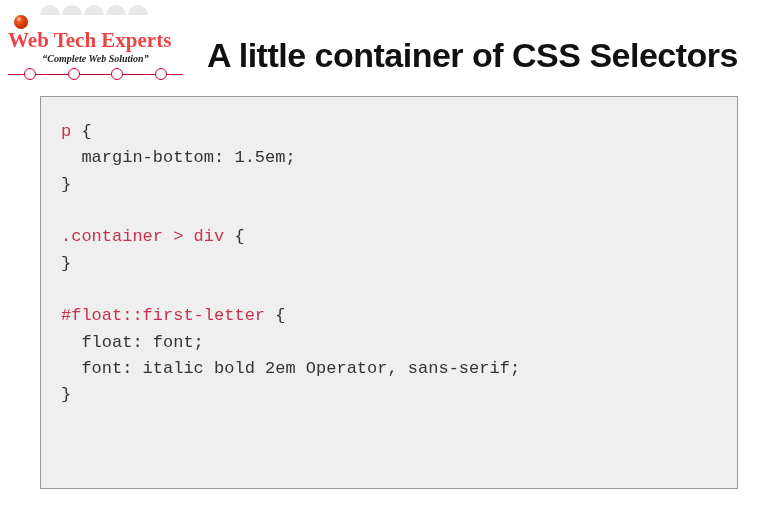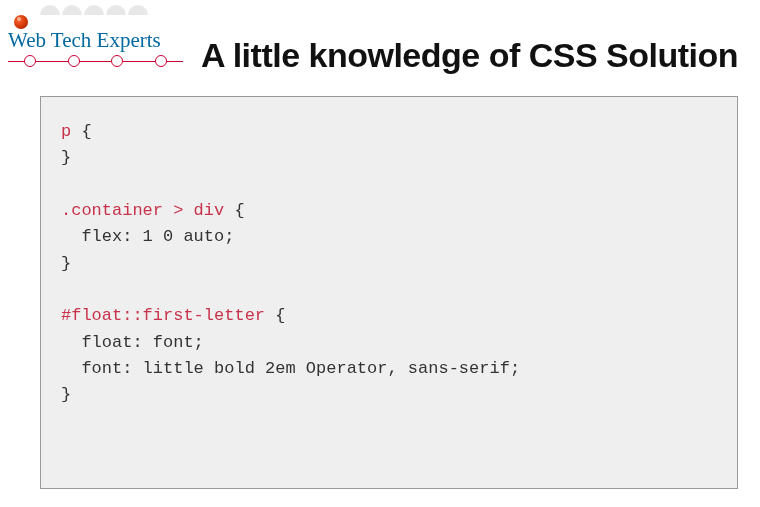--- a/index.html
+++ b/index.html
@@ -31,23 +31,23 @@
     position: relative;
   }
   .logo-icon::after {
     content: ""; position: absolute;
     width: 4px; height: 4px; border-radius: 50%;
     background: rgba(255,255,255,0.5);
     top: 2px; left: 3px;
   }
   .logo-title {
     font-family: "Times New Roman", Times, serif;
-    font-weight: normal;
+    font-weight: bold;
     font-size: 21px;
-    color: #0369a1;
+    color: #ef4444;
     line-height: 1;
     white-space: nowrap;
   }
   .logo-tag {
     font-family: "Times New Roman", Times, serif;
     font-style: italic;
     font-weight: bold;
     font-size: 10px;
     color: #222;
     text-align: center;
@@ -106,35 +106,36 @@
 <div class="logo-area">
   <div class="cloud-row">
     <div class="cloud-bump"></div>
       <div class="cloud-bump"></div>
       <div class="cloud-bump"></div>
       <div class="cloud-bump"></div>
       <div class="cloud-bump"></div>
   </div>
   <div class="logo-icon"></div>
   <div class="logo-title">Web Tech Experts</div>
+  <div class="logo-tag">“Complete Web Solution”</div>
   <div class="deco-line">
     <div class="deco-circles">
       <div class="deco-circle"></div>
         <div class="deco-circle"></div>
         <div class="deco-circle"></div>
         <div class="deco-circle"></div>
     </div>
   </div>
 </div>
 
-<div class="heading">A little knowledge of CSS Solution</div>
+<div class="heading">A little container of CSS Selectors</div>
 
 <div class="code-block"><span class="sel">p</span> {
+  <span>margin-bottom: 1.5em;</span>
 }
 
 <span class="sel">.container &gt; div</span> {
-  <span>flex: 1 0 auto;</span>
 }
 
 <span class="sel">#float::first-letter</span> {
   <span>float: font;</span>
-  <span>font: little bold 2em Operator, sans-serif;</span>
+  <span>font: italic bold 2em Operator, sans-serif;</span>
 }</div>
 
 </body></html>

